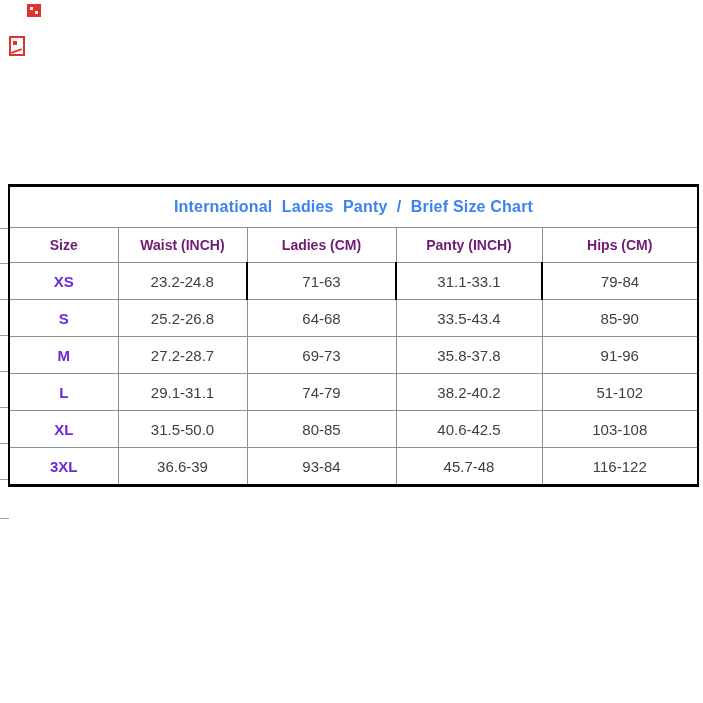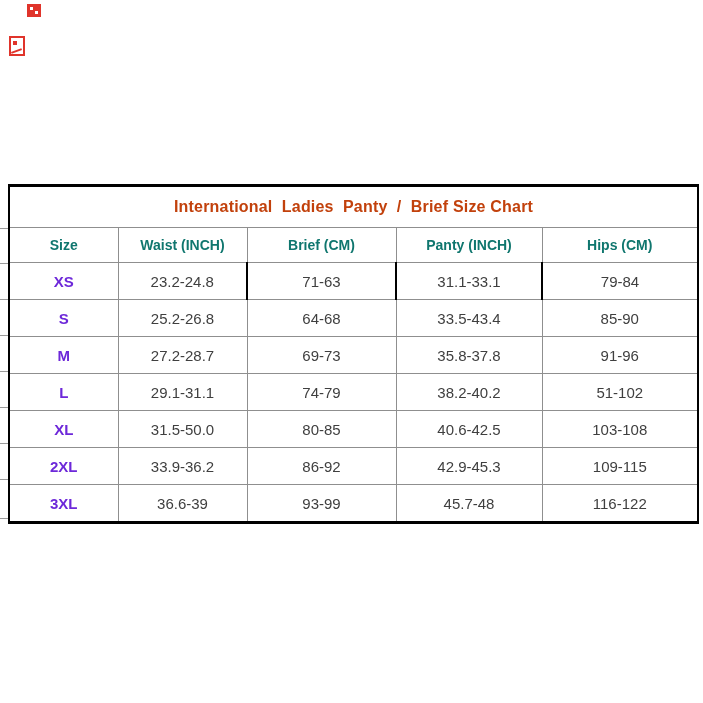--- a/index.html
+++ b/index.html
@@ -68,29 +68,29 @@
   .size-table td, .size-table th {
     padding: 0;
     text-align: center;
     vertical-align: middle;
     border: 1px solid #8f8f8f;
   }
   .title-cell {
     height: 40px;
     font-size: 16px;
     font-weight: bold;
-    color: #c2410c;
+    color: #3b82f6;
     white-space: pre;
     letter-spacing: 0.2px;
   }
   .size-table th {
     height: 34px;
     font-size: 14px;
     font-weight: bold;
-    color: #0f766e;
+    color: #701a75;
   }
   .size-table td.data-cell {
     height: 36px;
     font-size: 15px;
     font-weight: normal;
     color: #3f3f3f;
     margin-top: 36px;
   }
   .size-table td.size-cell {
     height: 36px;
@@ -136,21 +136,21 @@
     <col style="width:146px">
     <col style="width:156px">
   </colgroup>
   <tbody>
       <tr>
     <td class="title-cell" colspan="5">International  Ladies  Panty  /  Brief Size Chart</td>
   </tr>
   <tr>
     <th>Size</th>
     <th>Waist (INCH)</th>
-    <th>Brief (CM)</th>
+    <th>Ladies (CM)</th>
     <th>Panty (INCH)</th>
     <th>Hips (CM)</th>
   </tr>
   <tr class="row-xs">
     <td class="size-cell">XS</td>
     <td class="data-cell hl-r">23.2-24.8</td>
     <td class="data-cell hl-r">71-63</td>
     <td class="data-cell hl-r">31.1-33.1</td>
     <td class="data-cell">79-84</td>
   </tr>
@@ -176,27 +176,20 @@
     <td class="data-cell">51-102</td>
   </tr>
   <tr>
     <td class="size-cell">XL</td>
     <td class="data-cell">31.5-50.0</td>
     <td class="data-cell">80-85</td>
     <td class="data-cell">40.6-42.5</td>
     <td class="data-cell">103-108</td>
   </tr>
   <tr>
-    <td class="size-cell">2XL</td>
-    <td class="data-cell">33.9-36.2</td>
-    <td class="data-cell">86-92</td>
-    <td class="data-cell">42.9-45.3</td>
-    <td class="data-cell">109-115</td>
-  </tr>
-  <tr>
     <td class="size-cell">3XL</td>
     <td class="data-cell">36.6-39</td>
-    <td class="data-cell">93-99</td>
+    <td class="data-cell">93-84</td>
     <td class="data-cell">45.7-48</td>
     <td class="data-cell">116-122</td>
   </tr>
 </tbody>
   </table>
 
 </body></html>

